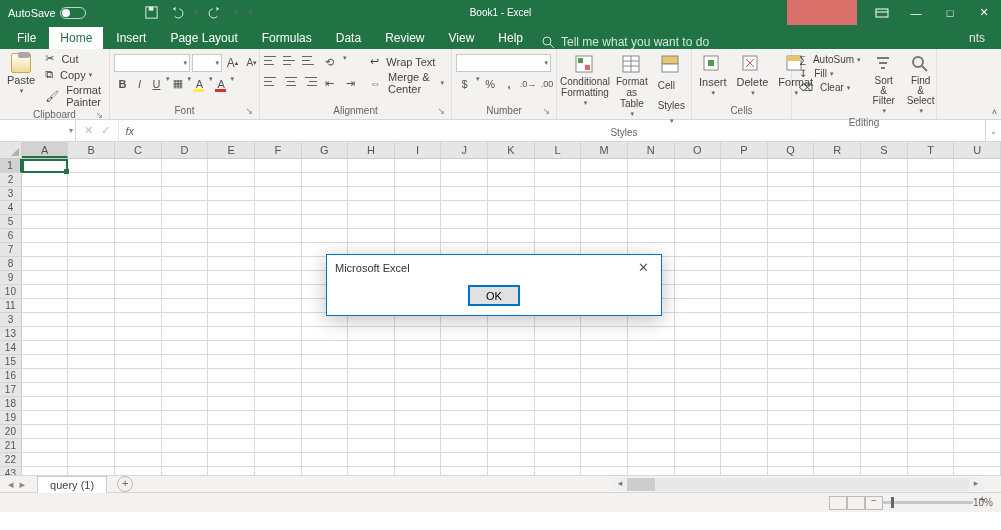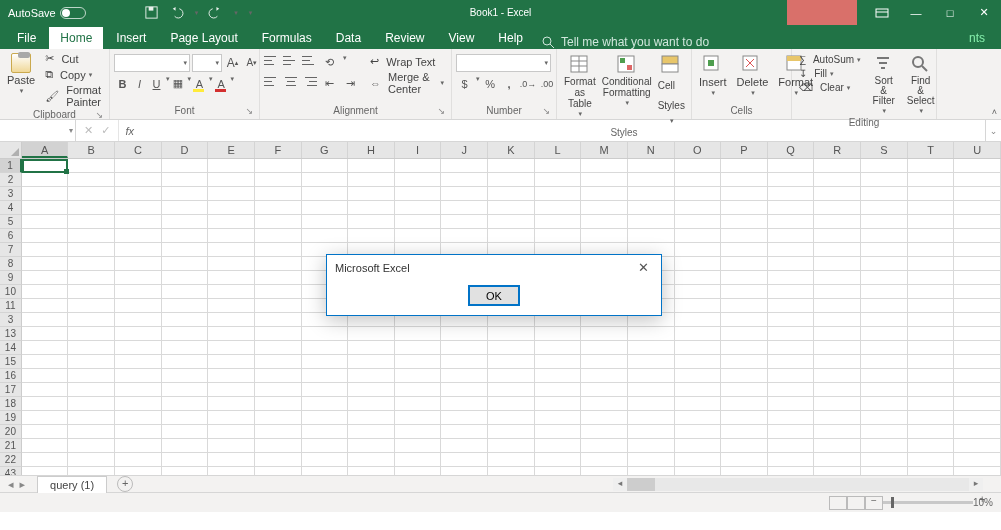--- a/index.html
+++ b/index.html
@@ -15,21 +15,21 @@
   .title-center { position:absolute; left:50%; transform:translateX(-50%); font-size:10px; }
   .winctrls { display:flex; margin-left:auto; height:100%; }
   .winctrls div { width:34px; display:flex; align-items:center; justify-content:center; }
   .winctrls .share { width:70px; background:#d9706a; margin-right:8px; }
 
   
   .tabs { height: 24px; background:#217346; color:#fff; display:flex; align-items:flex-end; padding:0 6px; gap:2px; font-size:12px; }
   .tab { padding:4px 11px 4px; cursor:default; }
   .tab.active { background:#fff; color:#217346; }
   .search { display:flex; align-items:center; gap:6px; color:#d0e7dc; margin-left:6px; font-size:12px; }
-  .tabs .right { margin-left:auto; color:#86efac; padding:4px 10px; }
+  .tabs .right { margin-left:auto; color:#e5e5e5; padding:4px 10px; }
 
   
   .ribbon { height:71px; background:#f3f2f1; border-bottom:1px solid #d6d6d6; display:flex; position:relative; }
   .group { border-right:1px solid #e0dfde; display:flex; flex-direction:column; justify-content:space-between; padding:2px 4px 0; }
   .group-body { flex:1; display:flex; align-items:flex-start; gap:4px; }
   .group-label { text-align:center; font-size:10px; color:#666; height:14px; line-height:12px; position:relative; }
   .group-label .dlg { position:absolute; right:2px; top:0; font-size:9px; color:#888; }
   .btn-col { display:flex; flex-direction:column; gap:1px; font-size:11px; }
   .btn-row { display:flex; align-items:center; gap:2px; padding:1px 3px; }
   .big-btn { display:flex; flex-direction:column; align-items:center; gap:1px; padding:2px 3px; font-size:11px; color:#444; }
@@ -282,39 +282,39 @@
         <span class="fb" style="font-weight:bold">,</span>
         <span class="fb" style="font-size:9px">.0→</span>
         <span class="fb" style="font-size:9px">.00</span>
       </div>
     </div>
     <div class="group-label"><span>Number</span><span class="dlg">↘</span></div>
   </div>
 
   <div class="group" style="width:135px">
     <div class="group-body" style="padding-top:2px">
-      <div class="big-btn" style="width:42px">
-        <span class="ic">
-            <svg width="18" height="18">
-              <rect x="1" y="1" width="16" height="16" fill="#fff" stroke="#888"></rect>
-              <path d="M1 6h16M1 11h16M9 1v16" stroke="#888"></path>
-            </svg>
-          </span>
-        <span style="font-size:10px;line-height:11px;text-align:center">Format as Table</span>
-          <span class="tri">▾</span>
-      </div>
       <div class="big-btn" style="width:48px">
         <span class="ic">
             <svg width="18" height="18">
               <rect x="1" y="1" width="16" height="16" fill="#fff" stroke="#888"></rect>
               <rect x="3" y="3" width="5" height="5" fill="#4f9e4f"></rect>
               <rect x="10" y="10" width="5" height="5" fill="#d66"></rect>
             </svg>
           </span>
         <span style="font-size:10px;line-height:11px;text-align:center">Conditional Formatting</span>
+          <span class="tri">▾</span>
+      </div>
+      <div class="big-btn" style="width:42px">
+        <span class="ic">
+            <svg width="18" height="18">
+              <rect x="1" y="1" width="16" height="16" fill="#fff" stroke="#888"></rect>
+              <path d="M1 6h16M1 11h16M9 1v16" stroke="#888"></path>
+            </svg>
+          </span>
+        <span style="font-size:10px;line-height:11px;text-align:center">Format as Table</span>
           <span class="tri">▾</span>
       </div>
       <div class="big-btn" style="width:34px">
         <span class="ic">
             <svg width="18" height="18">
               <rect x="1" y="1" width="16" height="8" fill="#e8c66a" stroke="#888"></rect>
               <rect x="1" y="9" width="16" height="8" fill="#fff" stroke="#888"></rect>
             </svg>
           </span>
         <span style="font-size:10px;line-height:20px;text-align:left">Cell Styles</span>

